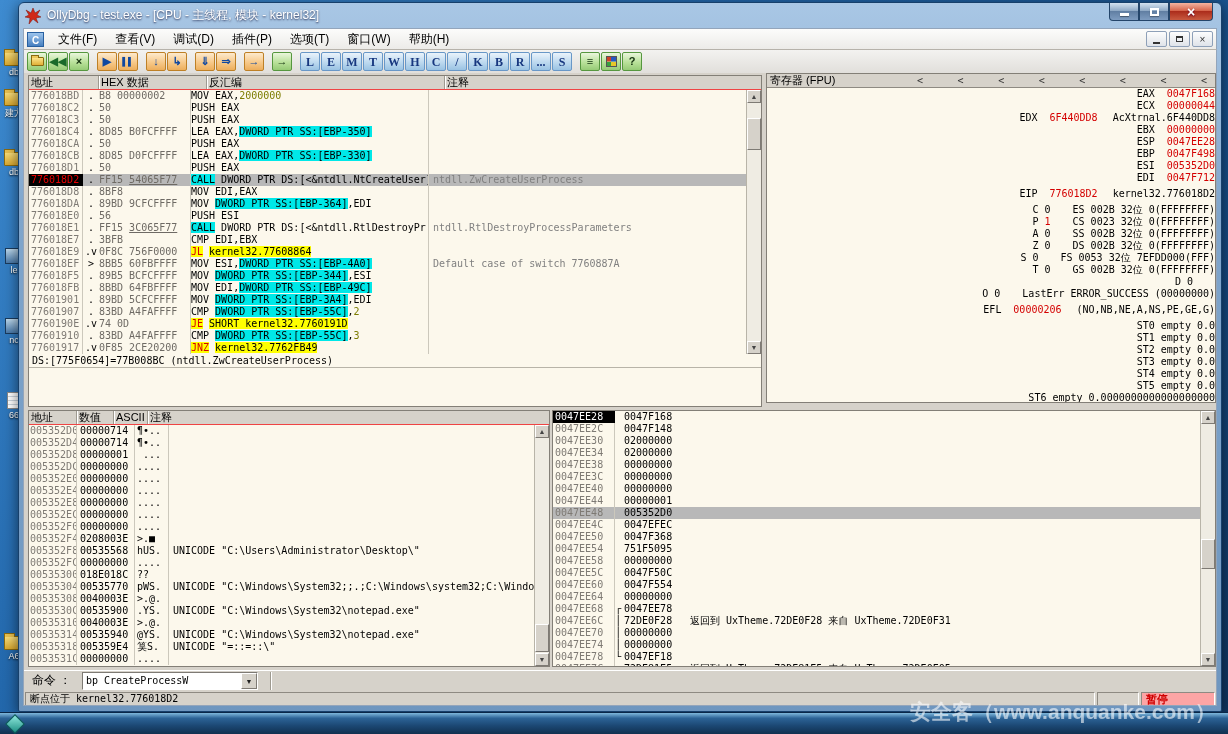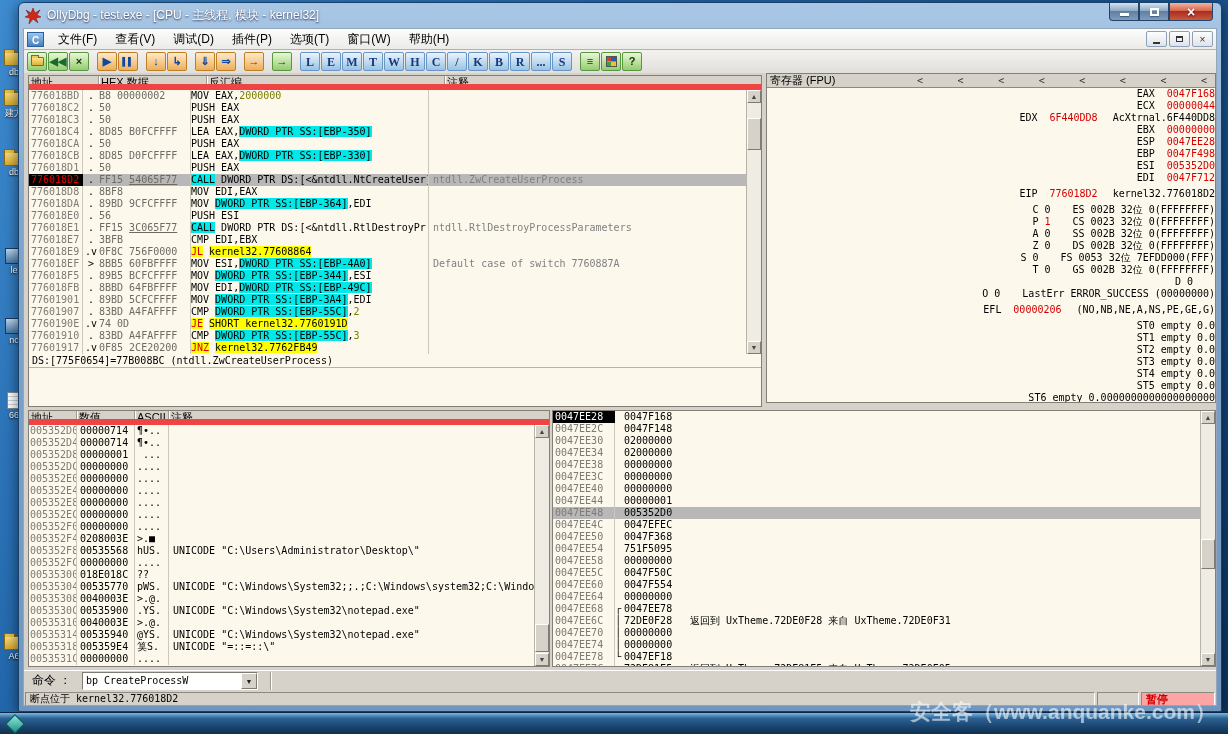--- a/index.html
+++ b/index.html
@@ -77,21 +77,21 @@
   .ic-pal { width:11px; height:11px; border:1px solid #555;
     background:linear-gradient(90deg,#D04028 50%,#2858C0 50%) 0 0/100% 50% no-repeat,
                linear-gradient(90deg,#38A040 50%,#E8C828 50%) 0 100%/100% 50% no-repeat; }
 
   
   .client { position:relative; height:633px; background:#D6D2CA;
     border:1px solid #93A5BB; border-top:none; overflow:hidden; }
   .pane { position:absolute; background:#FCF8EC; border:1px solid #837F77; overflow:hidden; }
   .mono, .drow, .dumprow, .stkrow, .regline, .dinfo, .phead { font-family:"DejaVu Sans Mono",monospace; font-size:10px; }
 
-  .phead { height:14px; background:#D6D2CA; border-bottom:6px solid #ef4444; display:flex;
+  .phead { height:14px; background:#D6D2CA; border-bottom:1px solid #ef4444; display:flex;
     font-family:"Liberation Sans",sans-serif; font-size:11px; line-height:13px; color:#000; }
   .phc { padding-left:2px; border-right:1px solid #9E9A90; box-shadow:1px 0 0 #FFF; overflow:hidden; white-space:nowrap; }
 
   
   #disasm { left:4px; top:2px; width:734px; height:332px; }
   .drow { height:12px; line-height:12px; display:flex; white-space:pre; overflow:hidden; }
   .drow.sel { background:#B8B8B8; }
   .c-addr { width:54px; flex:0 0 auto; color:#7E7A74; padding-left:2px; border-right:1px solid #CCC8BC; overflow:hidden; }
   .drow.sel .c-addr { background:#000; color:#E80000; border-right-color:#000; }
   .c-mark { width:16px; flex:0 0 auto; color:#000; text-align:center; overflow:hidden; }
@@ -374,21 +374,21 @@
             <div class="regline"><span class="rst">ST3 empty 0.0</span></div>
             <div class="regline"><span class="rst">ST4 empty 0.0</span></div>
             <div class="regline"><span class="rst">ST5 empty 0.0</span></div>
             <div class="regline"><span class="rst">ST6 empty 0.0000000000000000000</span></div>
           </div>
       </div>
 
       <div class="pane" id="dump">
         <div class="phead">
           <span class="phc" style="width:48px;">地址</span>
-          <span class="phc" style="width:58px;">数值</span>
+          <span class="phc" style="width:37px;">数值</span>
           <span class="phc" style="width:34px;">ASCII</span>
           <span class="phc" style="flex:1;border-right:none;">注释</span>
         </div>
         <div id="dump-rows" style="width:505px;">
             <div class="dumprow"><span class="du-a">005352D0</span><span class="du-v">00000714</span><span class="du-s">¶•..</span><span class="du-c"></span></div>
             <div class="dumprow"><span class="du-a">005352D4</span><span class="du-v">00000714</span><span class="du-s">¶•..</span><span class="du-c"></span></div>
             <div class="dumprow"><span class="du-a">005352D8</span><span class="du-v">00000001</span><span class="du-s"> ...</span><span class="du-c"></span></div>
             <div class="dumprow"><span class="du-a">005352DC</span><span class="du-v">00000000</span><span class="du-s">....</span><span class="du-c"></span></div>
             <div class="dumprow"><span class="du-a">005352E0</span><span class="du-v">00000000</span><span class="du-s">....</span><span class="du-c"></span></div>
             <div class="dumprow"><span class="du-a">005352E4</span><span class="du-v">00000000</span><span class="du-s">....</span><span class="du-c"></span></div>

